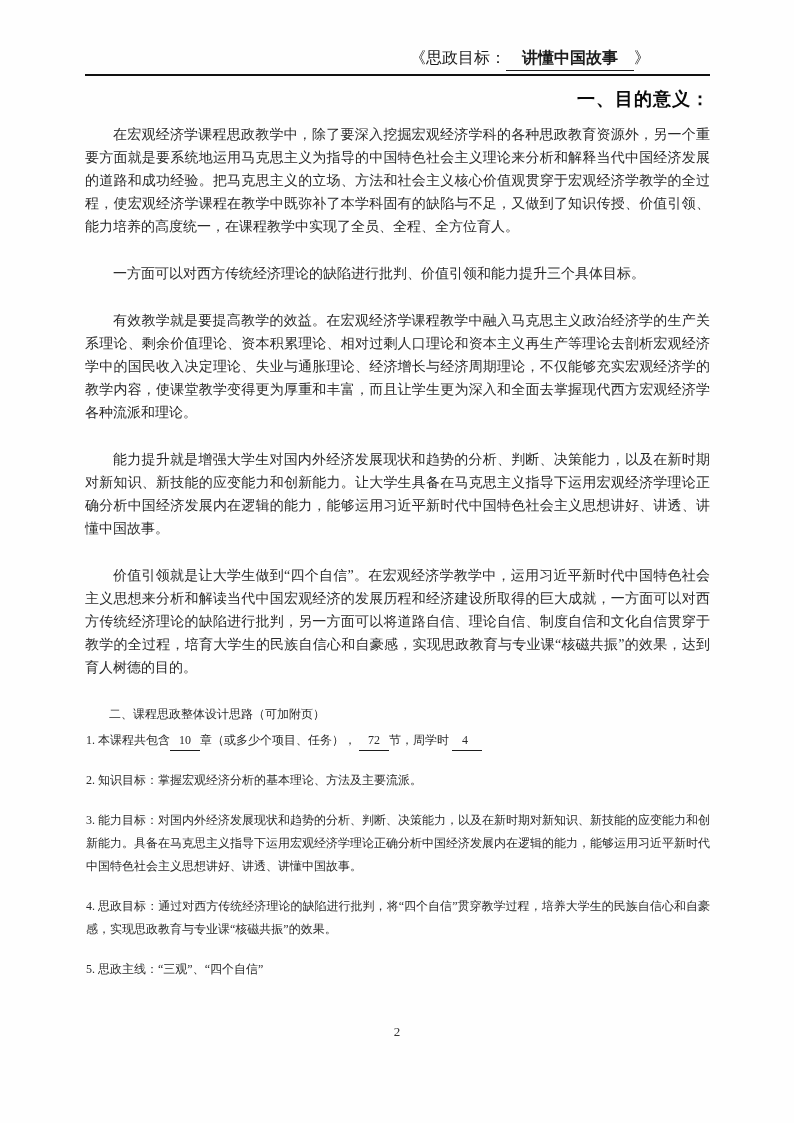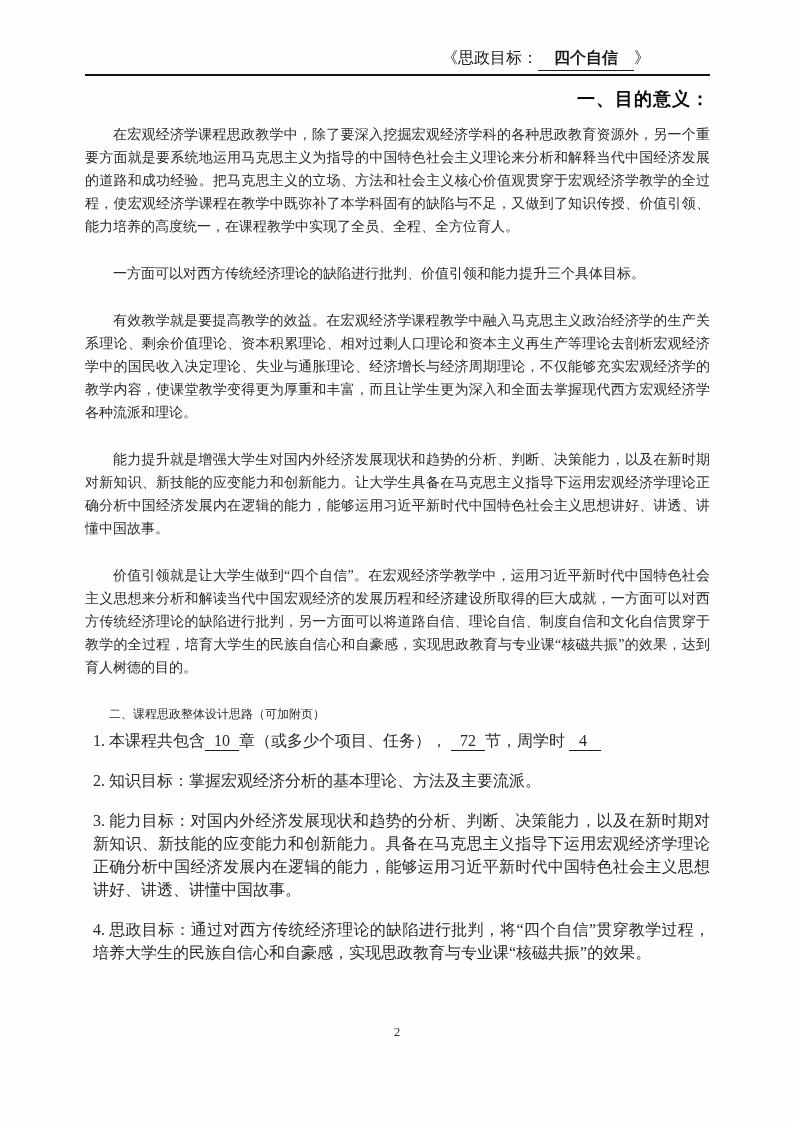--- a/index.html
+++ b/index.html
@@ -55,25 +55,25 @@
     text-indent: 2em;
     margin: 0 0 24px 0;
   }
   .section2-heading {
     font-size: 12px;
     line-height: 23px;
     text-indent: 2em;
     margin: 0 0 3px 0;
   }
   .item {
-    font-size: 16px;
+    font-size: 12px;
     line-height: 23px;
     text-align: justify;
     text-indent: 0;
-    margin: 0 0 17px 8px;
+    margin: 0 0 17px 1px;
   }
   .uval {
     border-bottom: 1px solid #1c1c1c;
     padding: 0 9px;
     display: inline-block;
     line-height: 19px;
   }
   .uval.wide { padding: 0 14px 0 10px; }
   .footer-page {
     position: absolute;
@@ -84,35 +84,36 @@
     font-size: 13px;
     color: #333;
   }
 </style>
 </head>
 <body>
 
 <div class="page">
   <div class="content">
 
-    <div class="doc-header"><span>《思政目标：</span><span class="course-name">四个自信</span><span>》</span></div>
+    <div class="doc-header"><span>《思政目标：</span><span class="course-name">讲懂中国故事</span><span>》</span></div>
     <div class="header-rule"></div>
 
     <div class="section1-heading">一、目的意义：</div>
 
     <p class="para">在宏观经济学课程思政教学中，除了要深入挖掘宏观经济学科的各种思政教育资源外，另一个重要方面就是要系统地运用马克思主义为指导的中国特色社会主义理论来分析和解释当代中国经济发展的道路和成功经验。把马克思主义的立场、方法和社会主义核心价值观贯穿于宏观经济学教学的全过程，使宏观经济学课程在教学中既弥补了本学科固有的缺陷与不足，又做到了知识传授、价值引领、能力培养的高度统一，在课程教学中实现了全员、全程、全方位育人。</p>
     <p class="para">一方面可以对西方传统经济理论的缺陷进行批判、价值引领和能力提升三个具体目标。</p>
     <p class="para">有效教学就是要提高教学的效益。在宏观经济学课程教学中融入马克思主义政治经济学的生产关系理论、剩余价值理论、资本积累理论、相对过剩人口理论和资本主义再生产等理论去剖析宏观经济学中的国民收入决定理论、失业与通胀理论、经济增长与经济周期理论，不仅能够充实宏观经济学的教学内容，使课堂教学变得更为厚重和丰富，而且让学生更为深入和全面去掌握现代西方宏观经济学各种流派和理论。</p>
     <p class="para">能力提升就是增强大学生对国内外经济发展现状和趋势的分析、判断、决策能力，以及在新时期对新知识、新技能的应变能力和创新能力。让大学生具备在马克思主义指导下运用宏观经济学理论正确分析中国经济发展内在逻辑的能力，能够运用习近平新时代中国特色社会主义思想讲好、讲透、讲懂中国故事。</p>
     <p class="para">价值引领就是让大学生做到“四个自信”。在宏观经济学教学中，运用习近平新时代中国特色社会主义思想来分析和解读当代中国宏观经济的发展历程和经济建设所取得的巨大成就，一方面可以对西方传统经济理论的缺陷进行批判，另一方面可以将道路自信、理论自信、制度自信和文化自信贯穿于教学的全过程，培育大学生的民族自信心和自豪感，实现思政教育与专业课“核磁共振”的效果，达到育人树德的目的。</p>
 
     <p class="section2-heading">二、课程思政整体设计思路（可加附页）</p>
 
     <p class="item"><span>1. 本课程共包含</span><span class="uval">10</span><span>章（或多少个项目、任务），</span> <span class="uval">72</span><span>节，周学时</span>&nbsp;<span class="uval wide">4</span></p>
 
     <p class="item">2. 知识目标：掌握宏观经济分析的基本理论、方法及主要流派。</p>
     <p class="item">3. 能力目标：对国内外经济发展现状和趋势的分析、判断、决策能力，以及在新时期对新知识、新技能的应变能力和创新能力。具备在马克思主义指导下运用宏观经济学理论正确分析中国经济发展内在逻辑的能力，能够运用习近平新时代中国特色社会主义思想讲好、讲透、讲懂中国故事。</p>
     <p class="item">4. 思政目标：通过对西方传统经济理论的缺陷进行批判，将“四个自信”贯穿教学过程，培养大学生的民族自信心和自豪感，实现思政教育与专业课“核磁共振”的效果。</p>
+    <p class="item">5. 思政主线：“三观”、“四个自信”</p>
 
   </div>
 
   <div class="footer-page">2</div>
 </div>
 
 </body></html>

